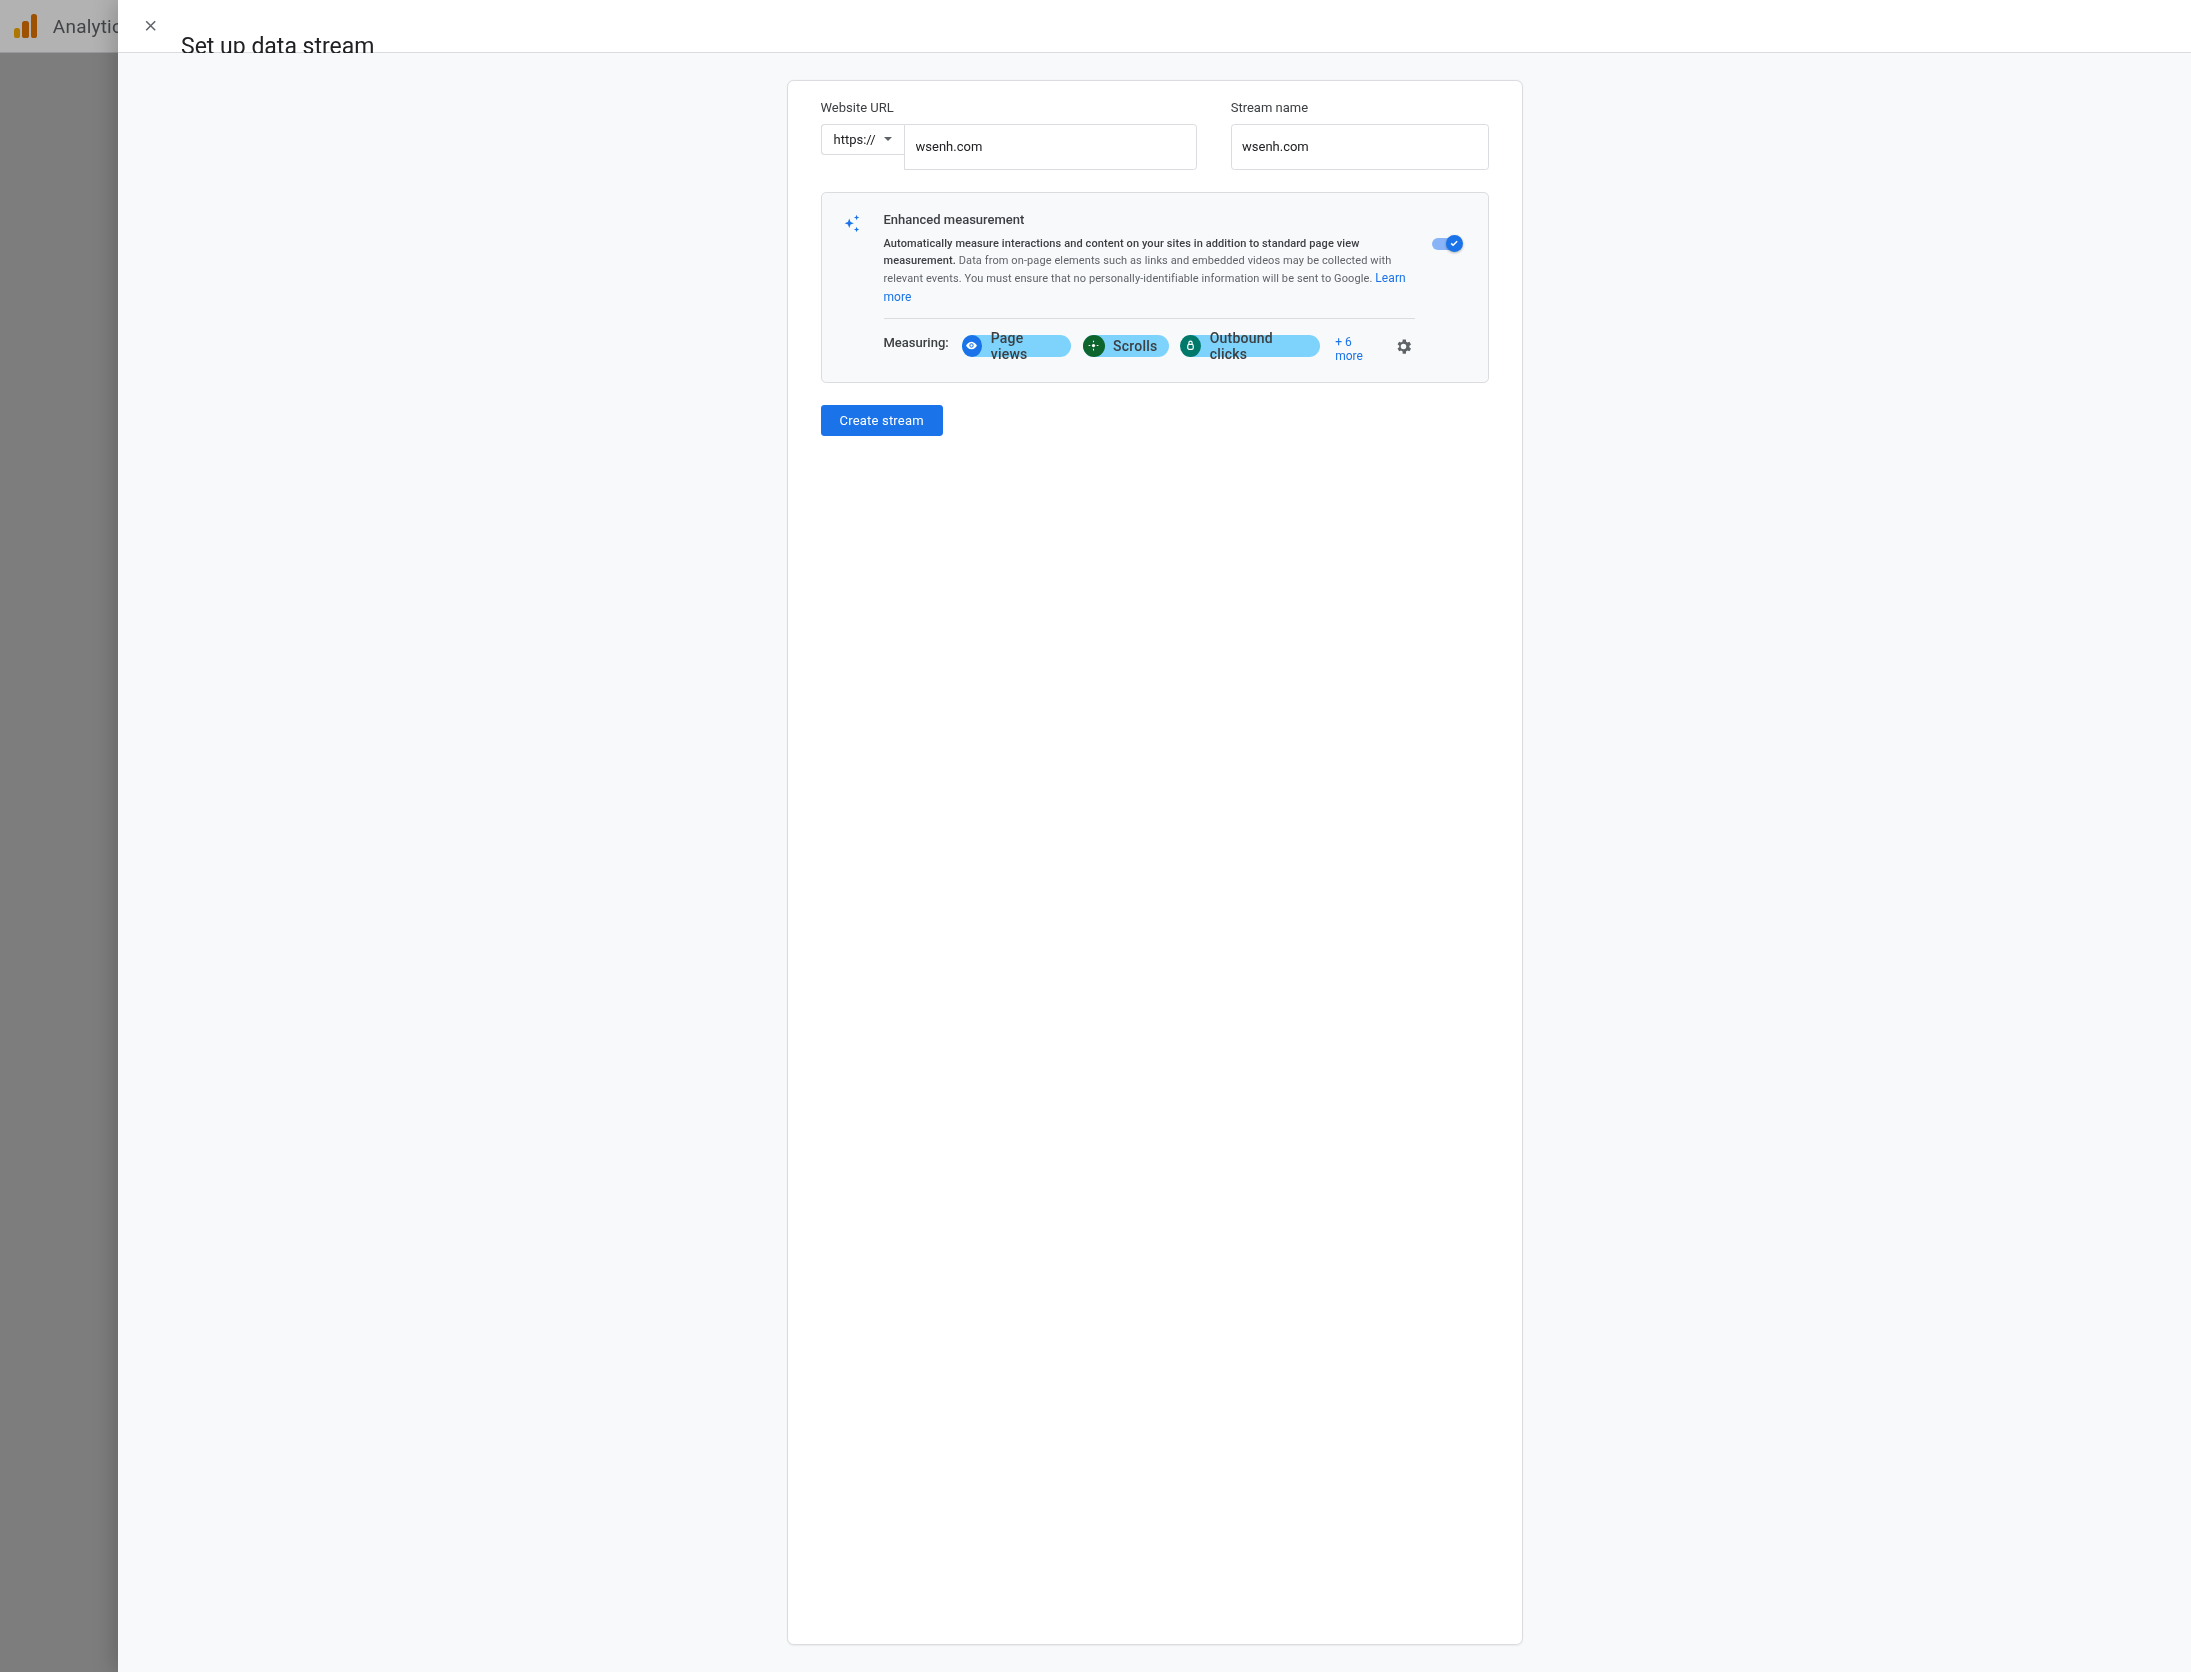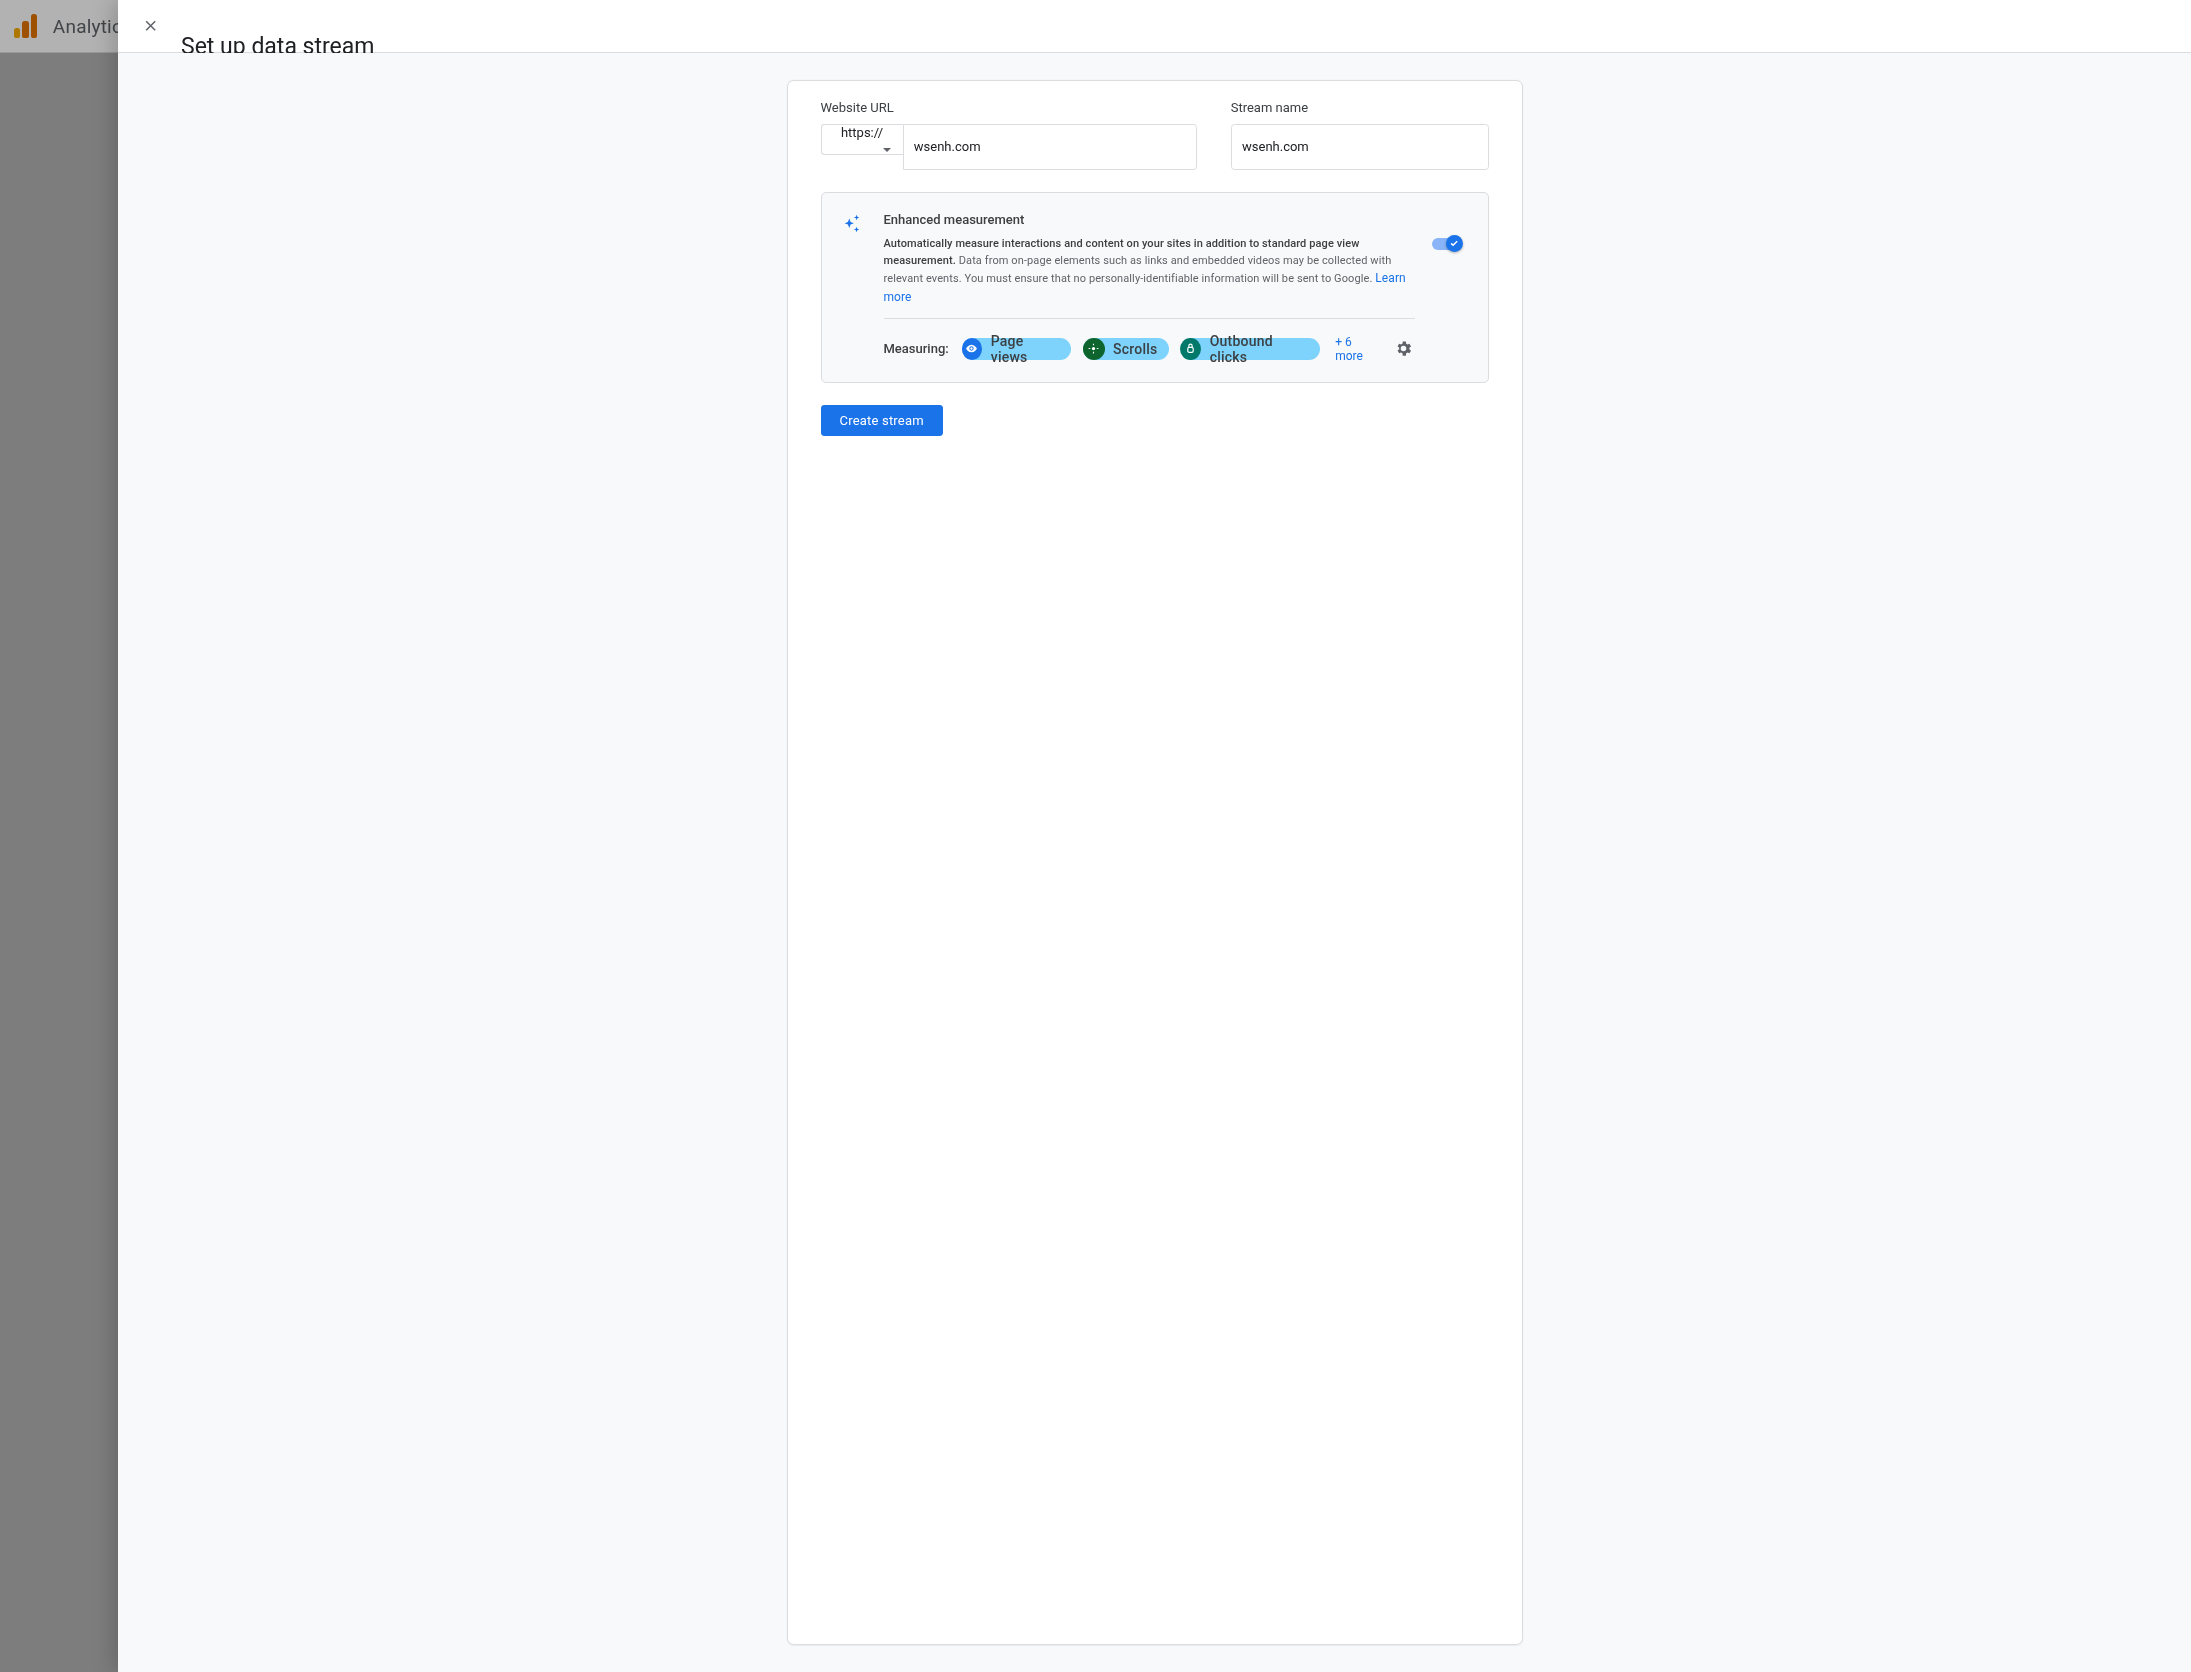--- a/index.html
+++ b/index.html
@@ -124,21 +124,20 @@
     border-radius: 3.4px 0 0 3.4px;
     border-right: none;
     background: #fff;
     display:flex; align-items:center;
     padding: 0 12px;
     gap: 8.6px;
     cursor: pointer;
     font-size: 13px;
     color: #202124;
     min-width: 82px;
-    flex-direction: column;
   }
   .dropdown-arrow {
     width: 0; height:0;
     border-left: 4.3px solid transparent;
     border-right: 4.3px solid transparent;
     border-top: 4.3px solid #5f6368;
     margin-left:auto;
   }
 
   .text-input {
@@ -206,21 +205,21 @@
     background: #1a73e8;
     display:flex;align-items:center;justify-content:center;
     color:#fff;
     box-shadow: 0 0.9px 2.6px rgba(0,0,0,.3);
   }
   .toggle-knob svg{ width:10.3px;height:10.3px; }
 
   .em-divider { border:none; border-top: 0.9px solid #dadce0; margin: 12px 0 15.4px; }
 
   .measuring-row {
-    display:flex; align-items:center; gap: 12px;
+    display:flex; gap: 12px;
   }
   .measuring-label {
     font-size: 13px;
     color: #3c4043;
     font-weight: 500;
     margin-right: 1.7px;
   }
   .chip {
     display:inline-flex; align-items:center;
     background: #7dd3fc;

